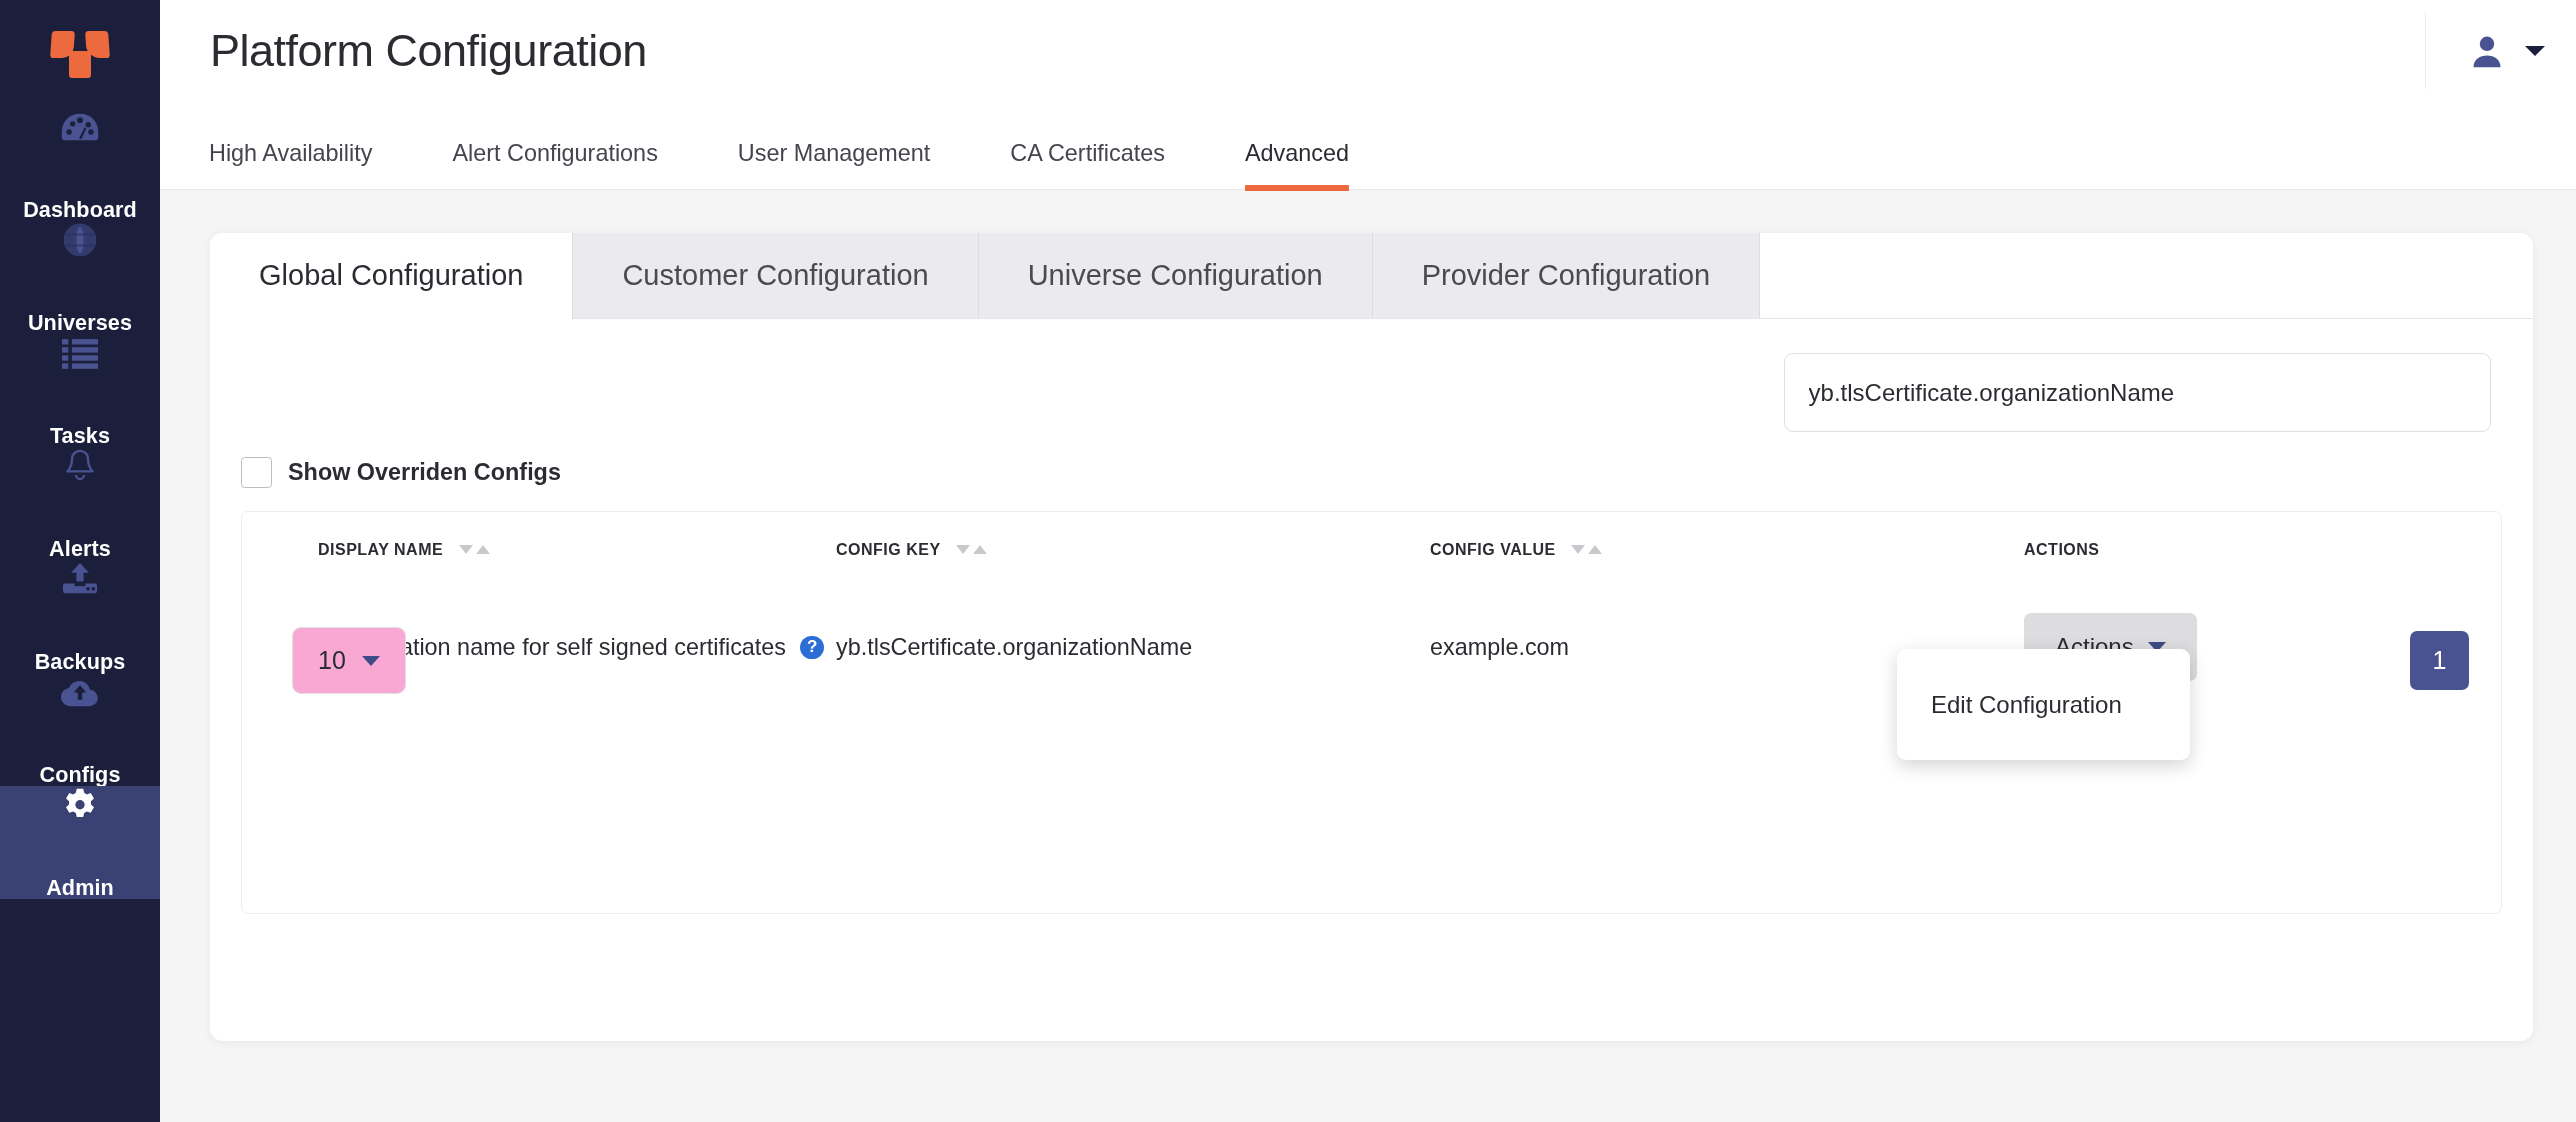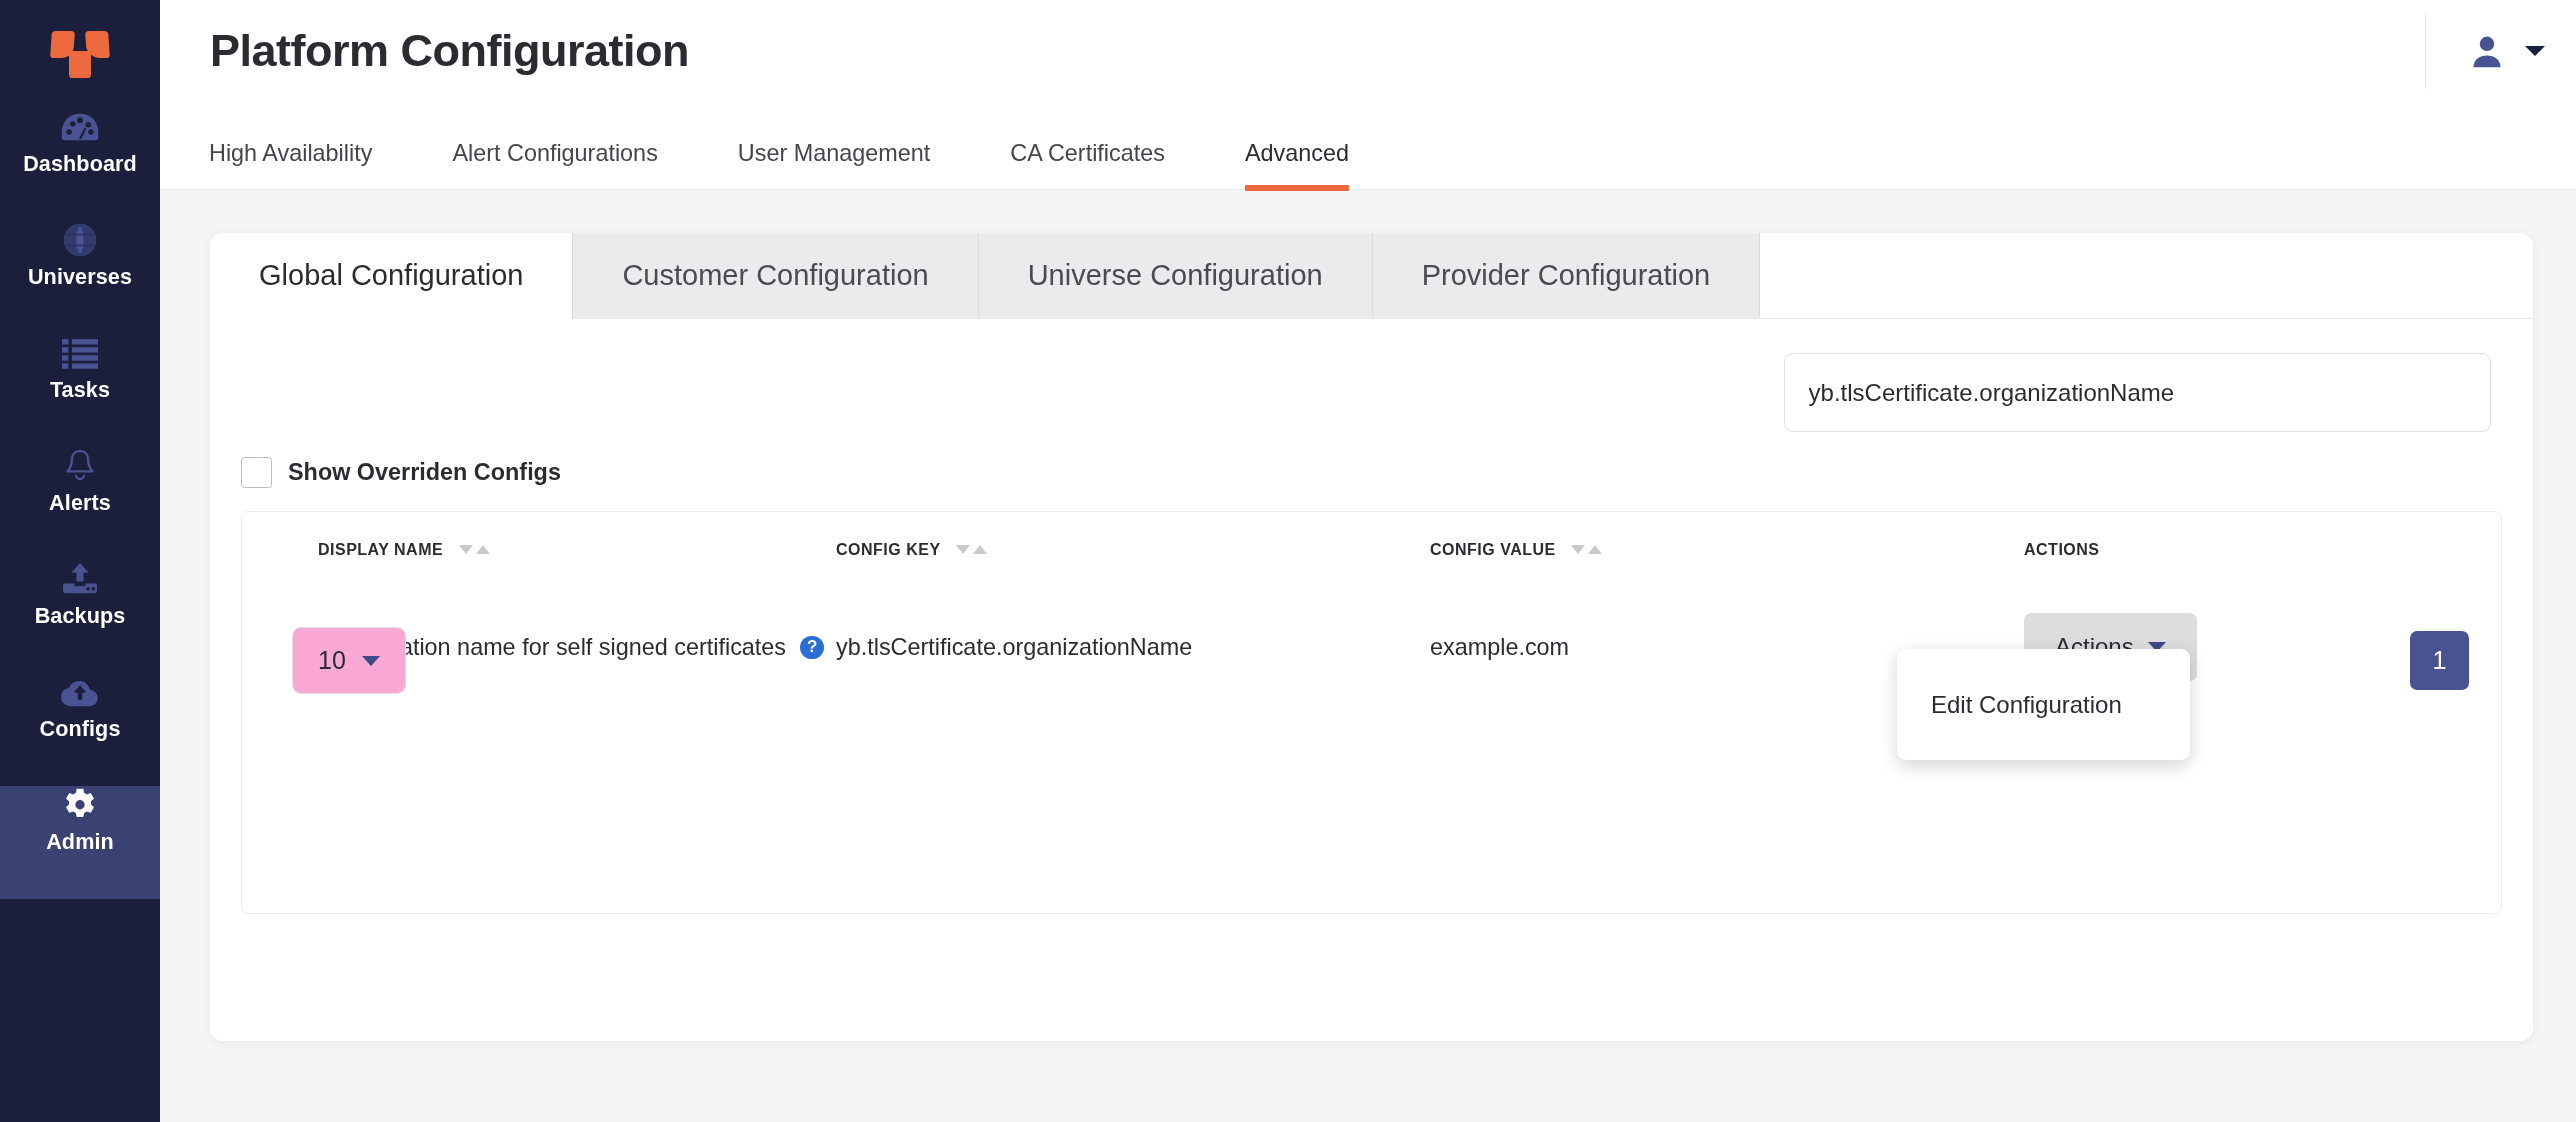--- a/index.html
+++ b/index.html
@@ -41,21 +41,21 @@
   }
   .logo .lb-stem {
     position: absolute; left: 18px; top: 20px;
     width: 21.6px; height: 27px;
     background: #ec6a3e;
     border-radius: 1.8px 3.6px 3.6px 3.6px;
   }
   .nav-item {
     height: 113px;
     display: flex; flex-direction: column;
-    align-items: center; justify-content: flex-start;
+    align-items: center; justify-content: space-between;
     gap: 7.2px;
     cursor: pointer;
     text-decoration: none;
   }
   .nav-item.active { background: #3a4274; }
   .nav-icon { width: 40px; height: 38px; display: flex; align-items: center; justify-content: center; }
   .nav-icon svg { display: block; }
   .nav-label {
     color: #ffffff;
     font-size: 21.6px;
@@ -70,21 +70,21 @@
   .topbar {
     height: 102px;
     background: #ffffff;
     display: flex; align-items: center;
     padding: 0 0 0 50px;
     position: relative;
     flex: 0 0 102px;
   }
   .page-title {
     font-size: 45px;
-    font-weight: 700;
+    font-weight: 400;
     color: #2b2c32;
     letter-spacing: -0.5px;
   }
   .user-menu {
     position: absolute;
     right: 31px; top: 0; bottom: 0;
     display: flex; align-items: center; gap: 20px;
     padding-left: 43px;
     border-left: 1.8px solid #ebebed;
     height: 76px; margin: auto 0;

